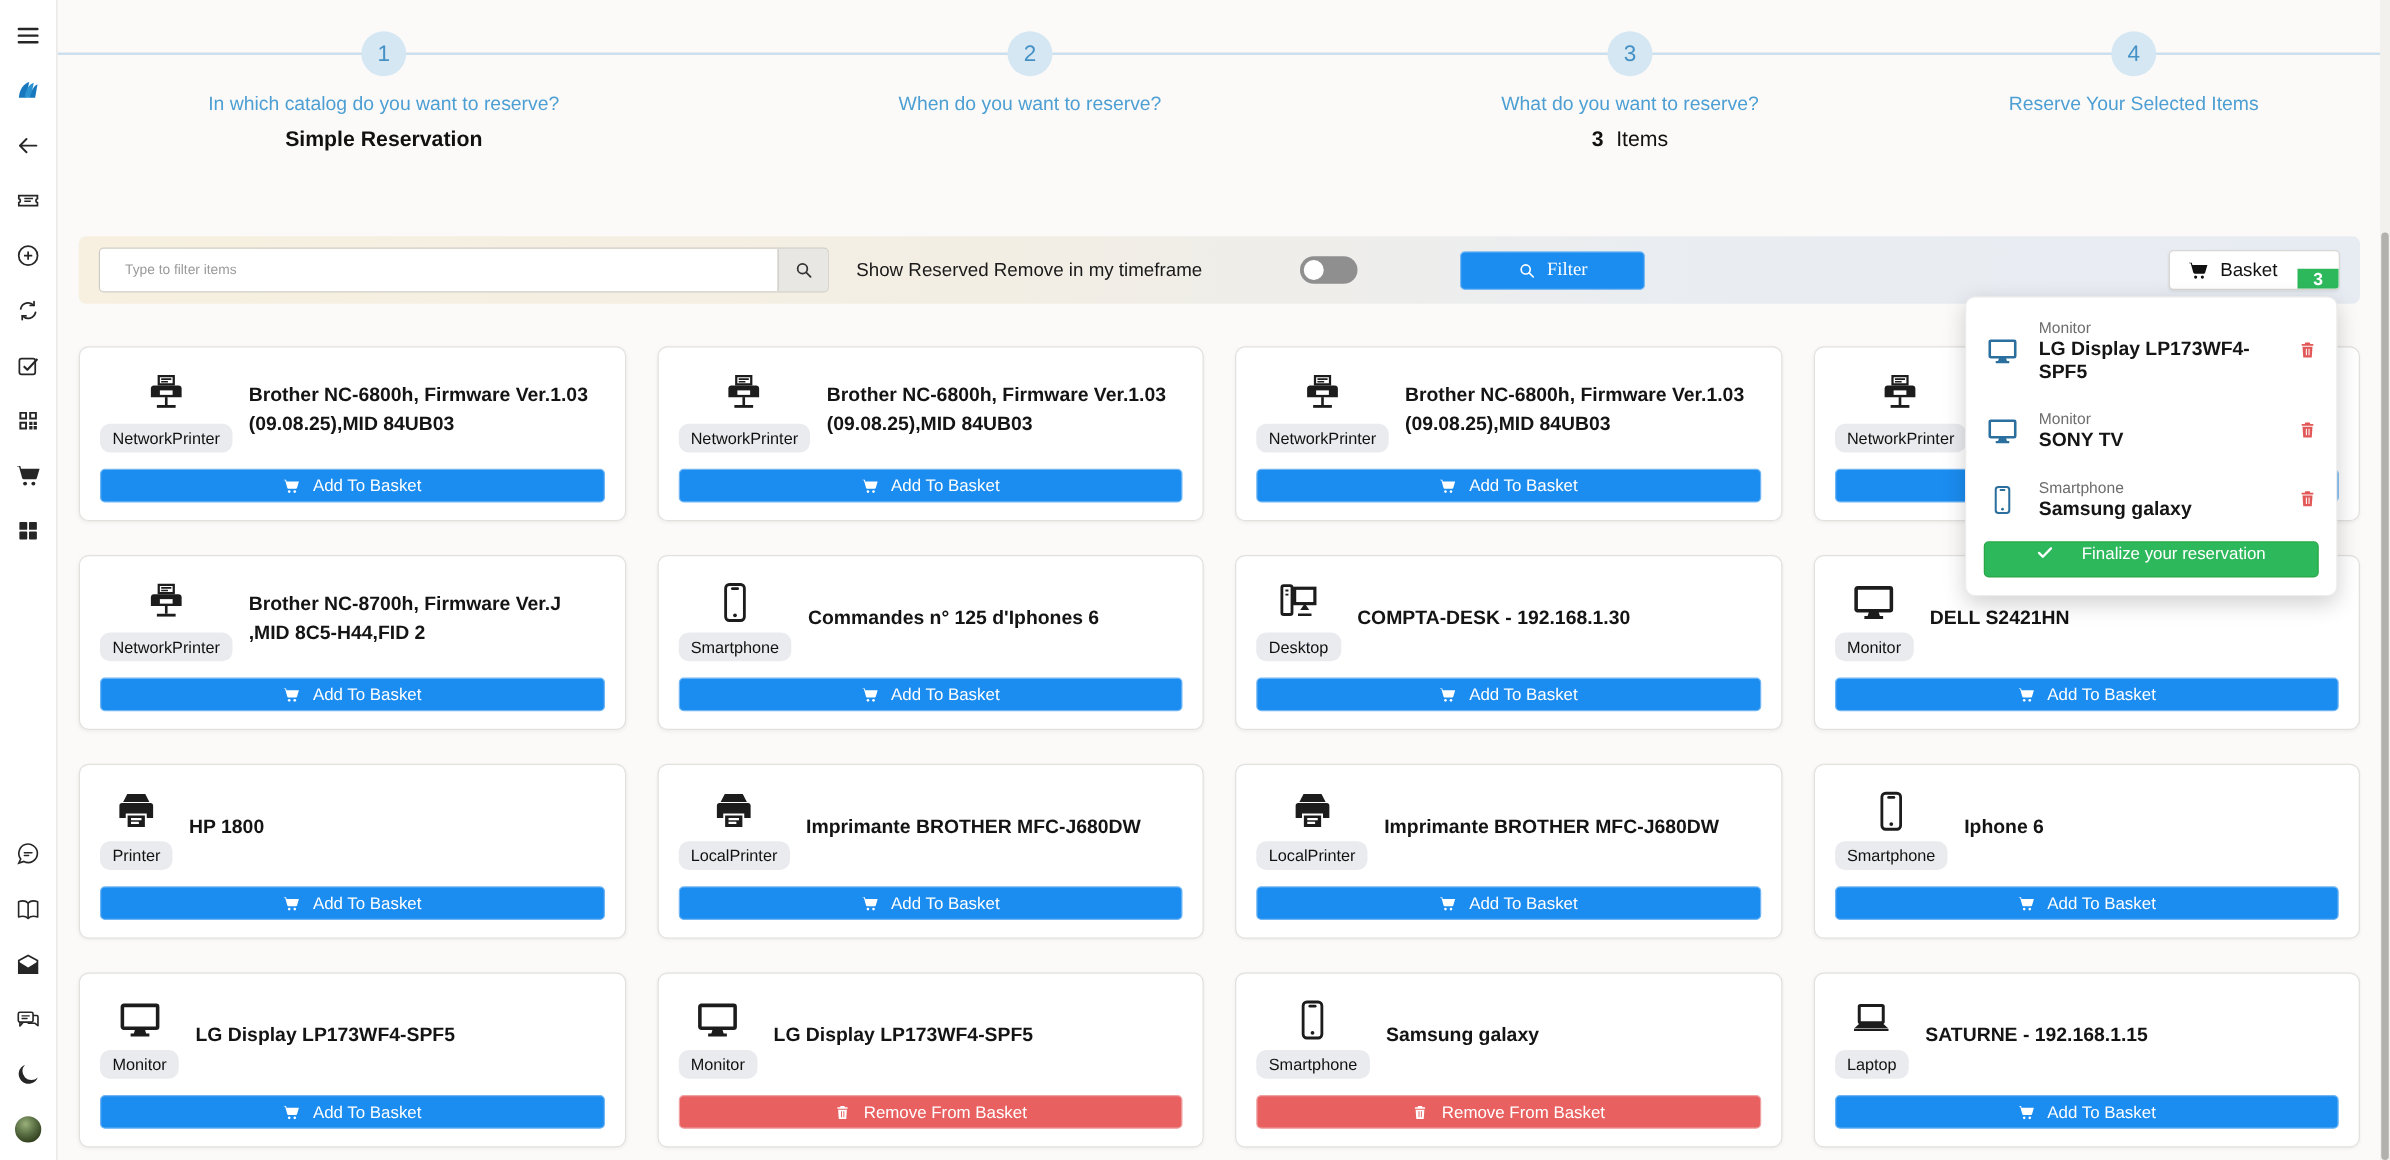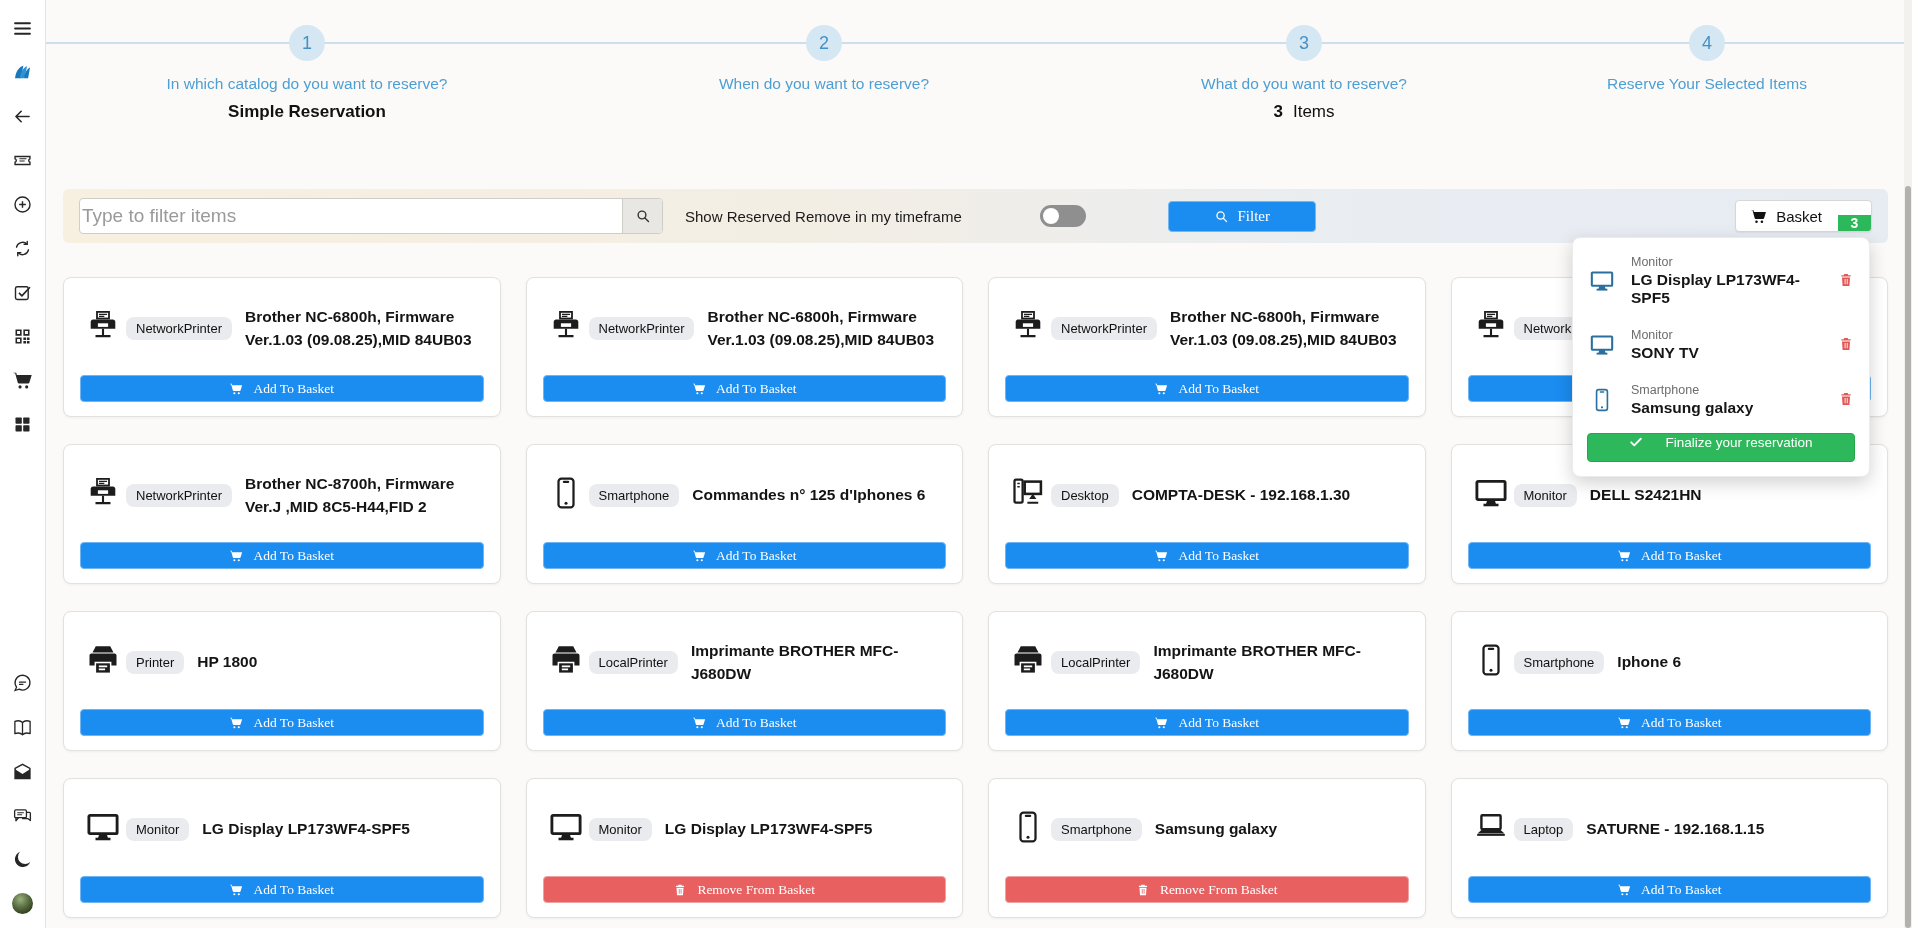--- a/index.html
+++ b/index.html
@@ -28,21 +28,21 @@
     font-size:18px;line-height:36px;margin:0 auto;position:relative;z-index:1}
   .step-title{margin-top:14px;color:#4d9fd3;font-size:15.5px}
   .step-subtitle{margin-top:9px;font-size:17px;color:#111;display:flex;justify-content:center;gap:10px;min-height:16px}
   .step-subtitle .b{font-weight:700}
   
   .toolbar{position:absolute;left:17px;top:189px;width:1825px;height:54px;box-sizing:border-box;
     border-radius:6px;display:flex;align-items:center;padding:0 16px;
     background:linear-gradient(90deg,#f7f0e0 0%,#f3eee4 40%,#e9edf2 72%,#e7ecf2 100%)}
   .search-box{display:flex;width:584px;height:36px;background:#fff;border:1px solid #cfcdc8;
     border-radius:4px;overflow:hidden;box-sizing:border-box}
-  .search-box input{flex:1;border:none;outline:none;padding:0 2px;font-size:19px;color:#333;font-family:inherit;background:transparent}
+  .search-box input{flex:1;border:none;outline:none;padding:0 20px;font-size:11px;color:#333;font-family:inherit;background:transparent}
   ::placeholder{color:#9a9a9a}
   .search-btn{width:40px;border:none;border-left:1px solid #cfcdc8;background:#e9e7e4;
     display:flex;align-items:center;justify-content:center;cursor:pointer;color:#333;padding:0}
   .search-btn .icon{width:16px;height:16px}
   .show-label{margin-left:22px;font-size:15px;color:#1a1a1a}
   .toggle{margin-left:78px;width:46px;height:22px;border-radius:11px;background:#8f8f8f;position:relative;cursor:pointer;flex:none}
   .knob{position:absolute;left:3px;top:3px;width:16px;height:16px;border-radius:50%;background:#fff}
   .filter-btn{margin-left:82px;width:148px;height:31px;background:#1b8cf0;border:1px solid #74b7f3;
     border-radius:4px;color:#fff;font-size:15px;display:flex;align-items:center;justify-content:center;gap:9px;cursor:pointer;font-family:Liberation Serif, serif;flex:none}
   .filter-btn .icon{width:15px;height:15px}
@@ -62,27 +62,27 @@
   .b-trash .icon{width:16px;height:18px}
   .finalize{margin-top:6px;width:100%;height:29px;background:#2eb85c;border:1px solid #28a745;border-radius:4px;
     color:#fff;font-size:13.5px;display:flex;align-items:flex-start;justify-content:center;gap:22px;cursor:pointer;font-family:inherit}
   .finalize .icon{width:14px;height:14px}
   
   .grid{position:absolute;left:17px;top:277px;width:1825px;display:grid;
     grid-template-columns:repeat(4,1fr);column-gap:25px;row-gap:27px}
   .card{height:140px;background:#fff;border:1px solid #e2e1de;border-radius:8px;box-shadow:0 1px 3px rgba(0,0,0,.05);
     box-sizing:border-box;padding:12px 16px 14px;display:flex;flex-direction:column}
   .card-top{display:flex;align-items:center;flex:1;min-height:0}
-  .card-left{display:flex;flex-direction:row;align-items:center;flex:none}
+  .card-left{display:flex;flex-direction:column;align-items:center;flex:none}
   .cat-icn{height:38px;width:46px;color:#1c1c1c;display:flex;align-items:center;justify-content:center;margin-bottom:5px}
   .cat-icn svg{height:36px;width:40px}
   .tag{background:#e9ebee;border-radius:8px;padding:4px 10px;font-size:13px;color:#111;white-space:nowrap}
   .card-title{font-size:15.5px;font-weight:700;color:#141414;margin-left:13px;line-height:1.45;padding-right:4px}
   .card-btn{height:27px;border-radius:4px;color:#fff;font-size:13.5px;display:flex;align-items:center;
-    justify-content:center;gap:10px;cursor:pointer;font-family:Liberation Serif, serif;margin-top:8px}
+    justify-content:center;gap:10px;cursor:pointer;font-family:Liberation Sans, sans-serif;margin-top:8px}
   .card-btn.blue{background:#1b8cf0;border:1px solid #6fb5f4}
   .card-btn.red{background:#e96060;border:1px solid #eea2a2}
   .card-btn .icon{width:14px;height:14px}
   
   .scrollbar{position:absolute;right:0;top:0;bottom:0;width:8px;background:#f3f1ee;z-index:20}
   .thumb{position:absolute;top:186px;bottom:0;left:1px;width:6px;border-radius:3px;background:#b3b1ae}
 </style>
 </head>
 <body>
 

